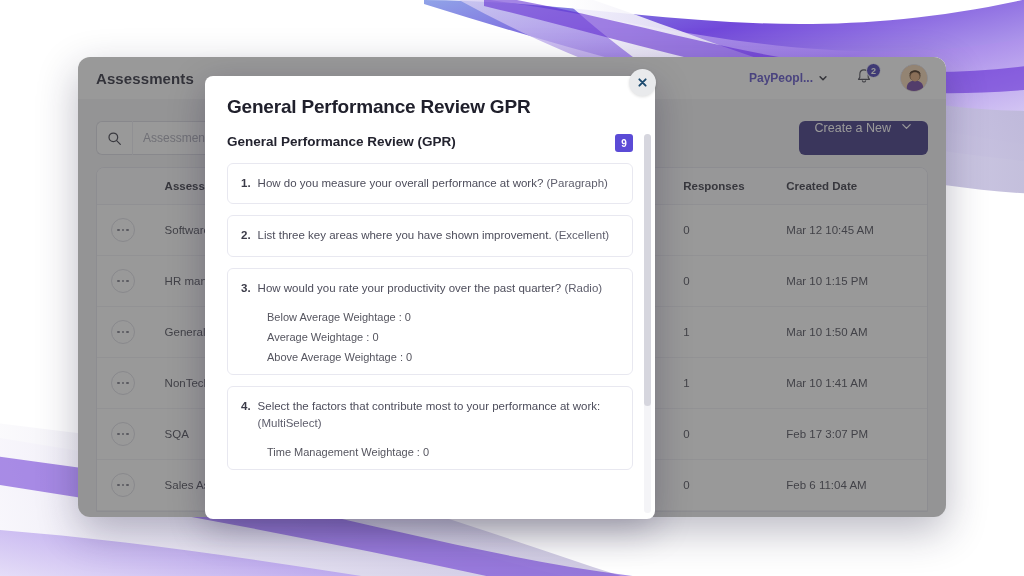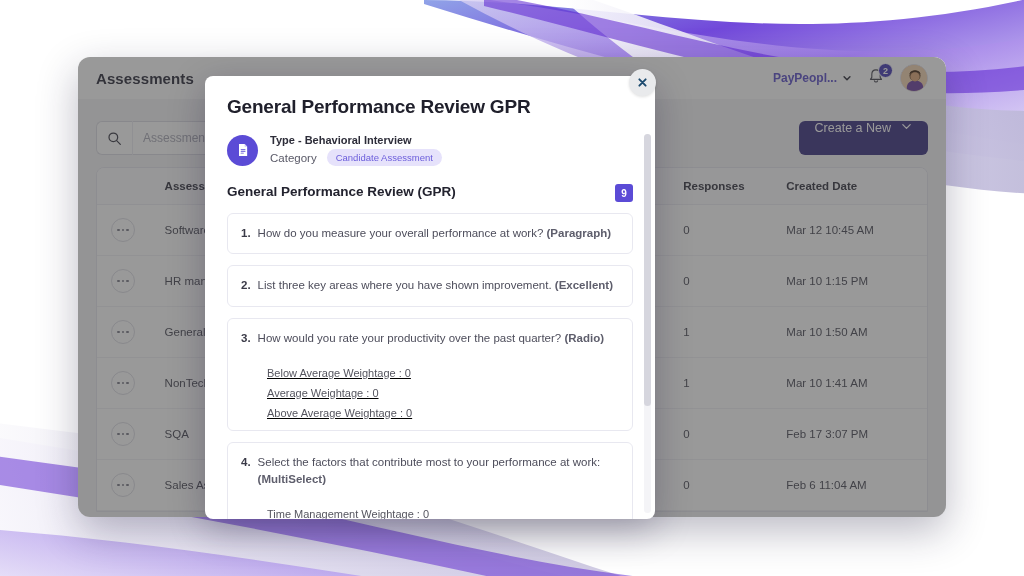--- a/index.html
+++ b/index.html
@@ -47,21 +47,21 @@
     background: #ffffff;
     display: flex; align-items: center;
     padding: 0 18px;
   }
   .app-title {
     font-size: 15px; font-weight: 700; color: #2b2b3a;
     letter-spacing: .1px;
   }
   .header-right {
     margin-left: auto;
-    display: flex; align-items: center; gap: 14px;
+    display: flex; align-items: center; gap: 26px;
   }
   .org-name {
     font-size: 12px; color: #5b4ec9; font-weight: 600;
   }
   .chev { width: 10px; height: 10px; display:inline-block; margin-left:5px; }
   .org-box { display: flex; align-items: center; }
   .bell-wrap { position: relative; width: 20px; height: 22px; }
   .bell-badge {
     position: absolute; top: -4px; right: -7px;
     min-width: 15px; height: 15px; padding: 0 3px;
@@ -197,22 +197,22 @@
   .q-list { display: flex; flex-direction: column; gap: 11px; }
   .q-card {
     border: 1px solid #e8e8f0;
     border-radius: 6px;
     padding: 11px 13px;
     background: #fff;
   }
   .q-head { display: flex; gap: 7px; align-items: baseline; }
   .q-num { font-size: 11.5px; font-weight: 700; color: #3a3a47; flex: 0 0 auto; }
   .q-text { font-size: 11.5px; color: #4d4d5b; line-height: 1.5; }
-  .q-type { color: #5e5e6c; font-weight: bold; }
-  .q-opts { margin: 20px 0 0 26px; display: flex; flex-direction: column; gap: 8px; text-decoration: underline; }
+  .q-type { color: #5e5e6c; }
+  .q-opts { margin: 14px 0 0 26px; display: flex; flex-direction: column; gap: 8px; }
   .q-opt { font-size: 11px; color: #55555f; }
 
   
   .modal-scroll-track {
     position: absolute; top: 58px; right: 4px;
     width: 7px; bottom: 6px;
     background: #f4f4f7; border-radius: 4px;
     z-index: 70;
   }
   .modal-scroll-thumb {
@@ -444,38 +444,20 @@
 
     </div>
 
     <div class="dim"></div>
   </div>
 
   <div class="modal">
     <div class="modal-inner">
       <div class="modal-title">General Performance Review GPR</div>
 
-      <div class="meta-row">
-        <div class="doc-icon">
-          <svg viewBox="0 0 20 20" width="16" height="16">
-            <path d="M5 2.5 h7 l3.2 3.2 v11.8 h-10.2 z" fill="#ffffff"></path>
-            <path d="M12 2.5 v3.4 h3.2 z" fill="#cfc7f5"></path>
-            <rect x="7" y="8.6" width="6.2" height="1.1" rx=".5" fill="#5b4bd6"></rect>
-            <rect x="7" y="11" width="6.2" height="1.1" rx=".5" fill="#5b4bd6"></rect>
-            <rect x="7" y="13.4" width="4" height="1.1" rx=".5" fill="#5b4bd6"></rect>
-          </svg>
-        </div>
-        <div class="meta-lines">
-          <div class="meta-type">Type - Behavioral Interview</div>
-          <div class="meta-cat-row">
-            <span class="meta-cat-label">Category</span>
-            <span class="cat-chip">Candidate Assessment</span>
-          </div>
-        </div>
-      </div>
 
       <div class="section-row">
         <div class="section-title">General Performance Review (GPR)</div>
         <div class="count-badge">9</div>
       </div>
 
       <div class="q-list" id="q-list">
           <div class="q-card">
             <div class="q-head">
               <span class="q-num">1.</span>

